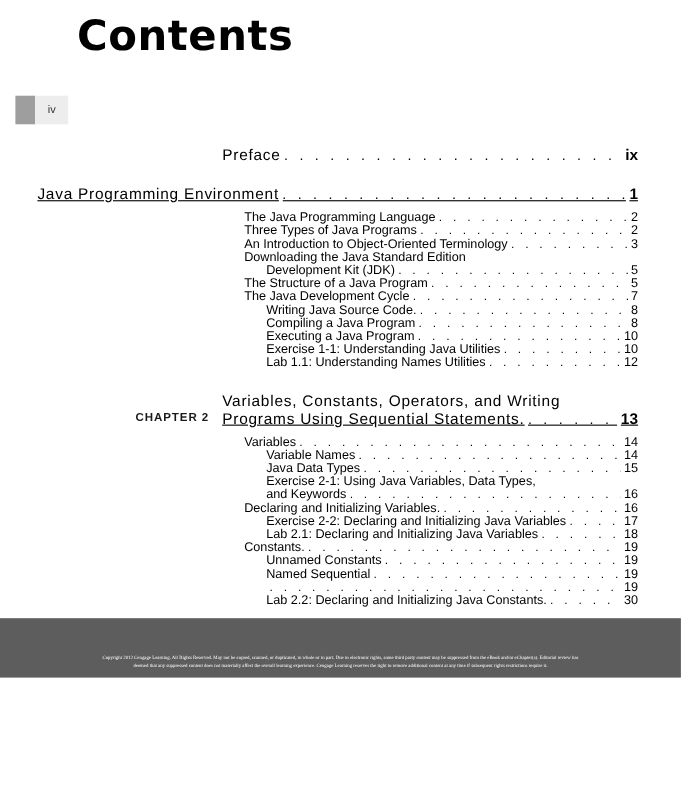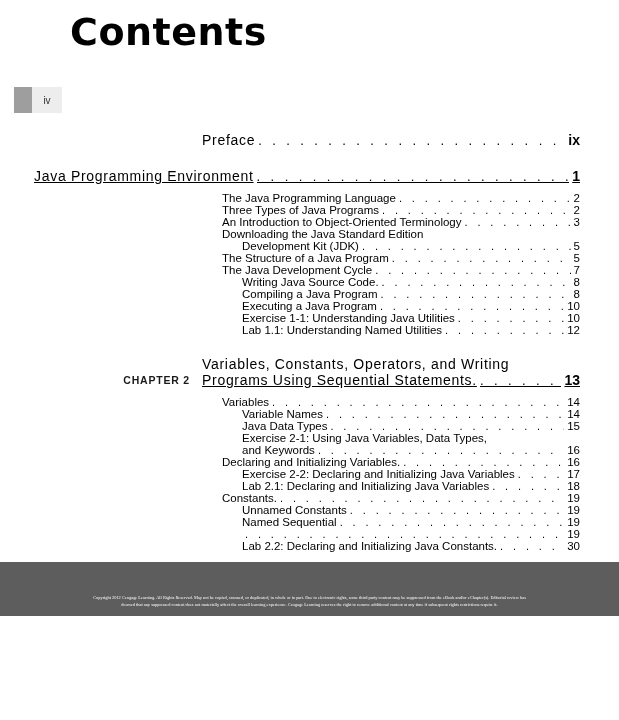--- a/index.html
+++ b/index.html
@@ -308,21 +308,21 @@
         <div class="gutter" style="width: 0px; flex: 0 0 0px;"></div>
         <div class="entry">
           <span class="label">Exercise 1-1: Understanding Java Utilities</span>
           <span class="leader">. . . . . . . . . . . . . . . . . . . . . . . . . . . . . . . . . . . . . . . . . . . . . . . . . . . . . . . . . . . . . . . .</span>
           <span class="pg">10</span>
         </div>
       </div>
       <div class="row lvl2 sub">
         <div class="gutter" style="width: 0px; flex: 0 0 0px;"></div>
         <div class="entry">
-          <span class="label">Lab 1.1: Understanding Named Utilities</span>
+          <span class="label">Lab 1.1: Understanding Names Utilities</span>
           <span class="leader">. . . . . . . . . . . . . . . . . . . . . . . . . . . . . . . . . . . . . . . . . . . . . . . . . . . . . . . . . . . . . . . .</span>
           <span class="pg">12</span>
         </div>
       </div>
       <div class="spacer-lg"></div>
       <div class="chapter-two-line">
         <div class="gutter">CHAPTER 2</div>
         <div class="titlewrap">
           <div class="line1">Variables, Constants, Operators, and Writing</div>
           <div class="line2row major">

